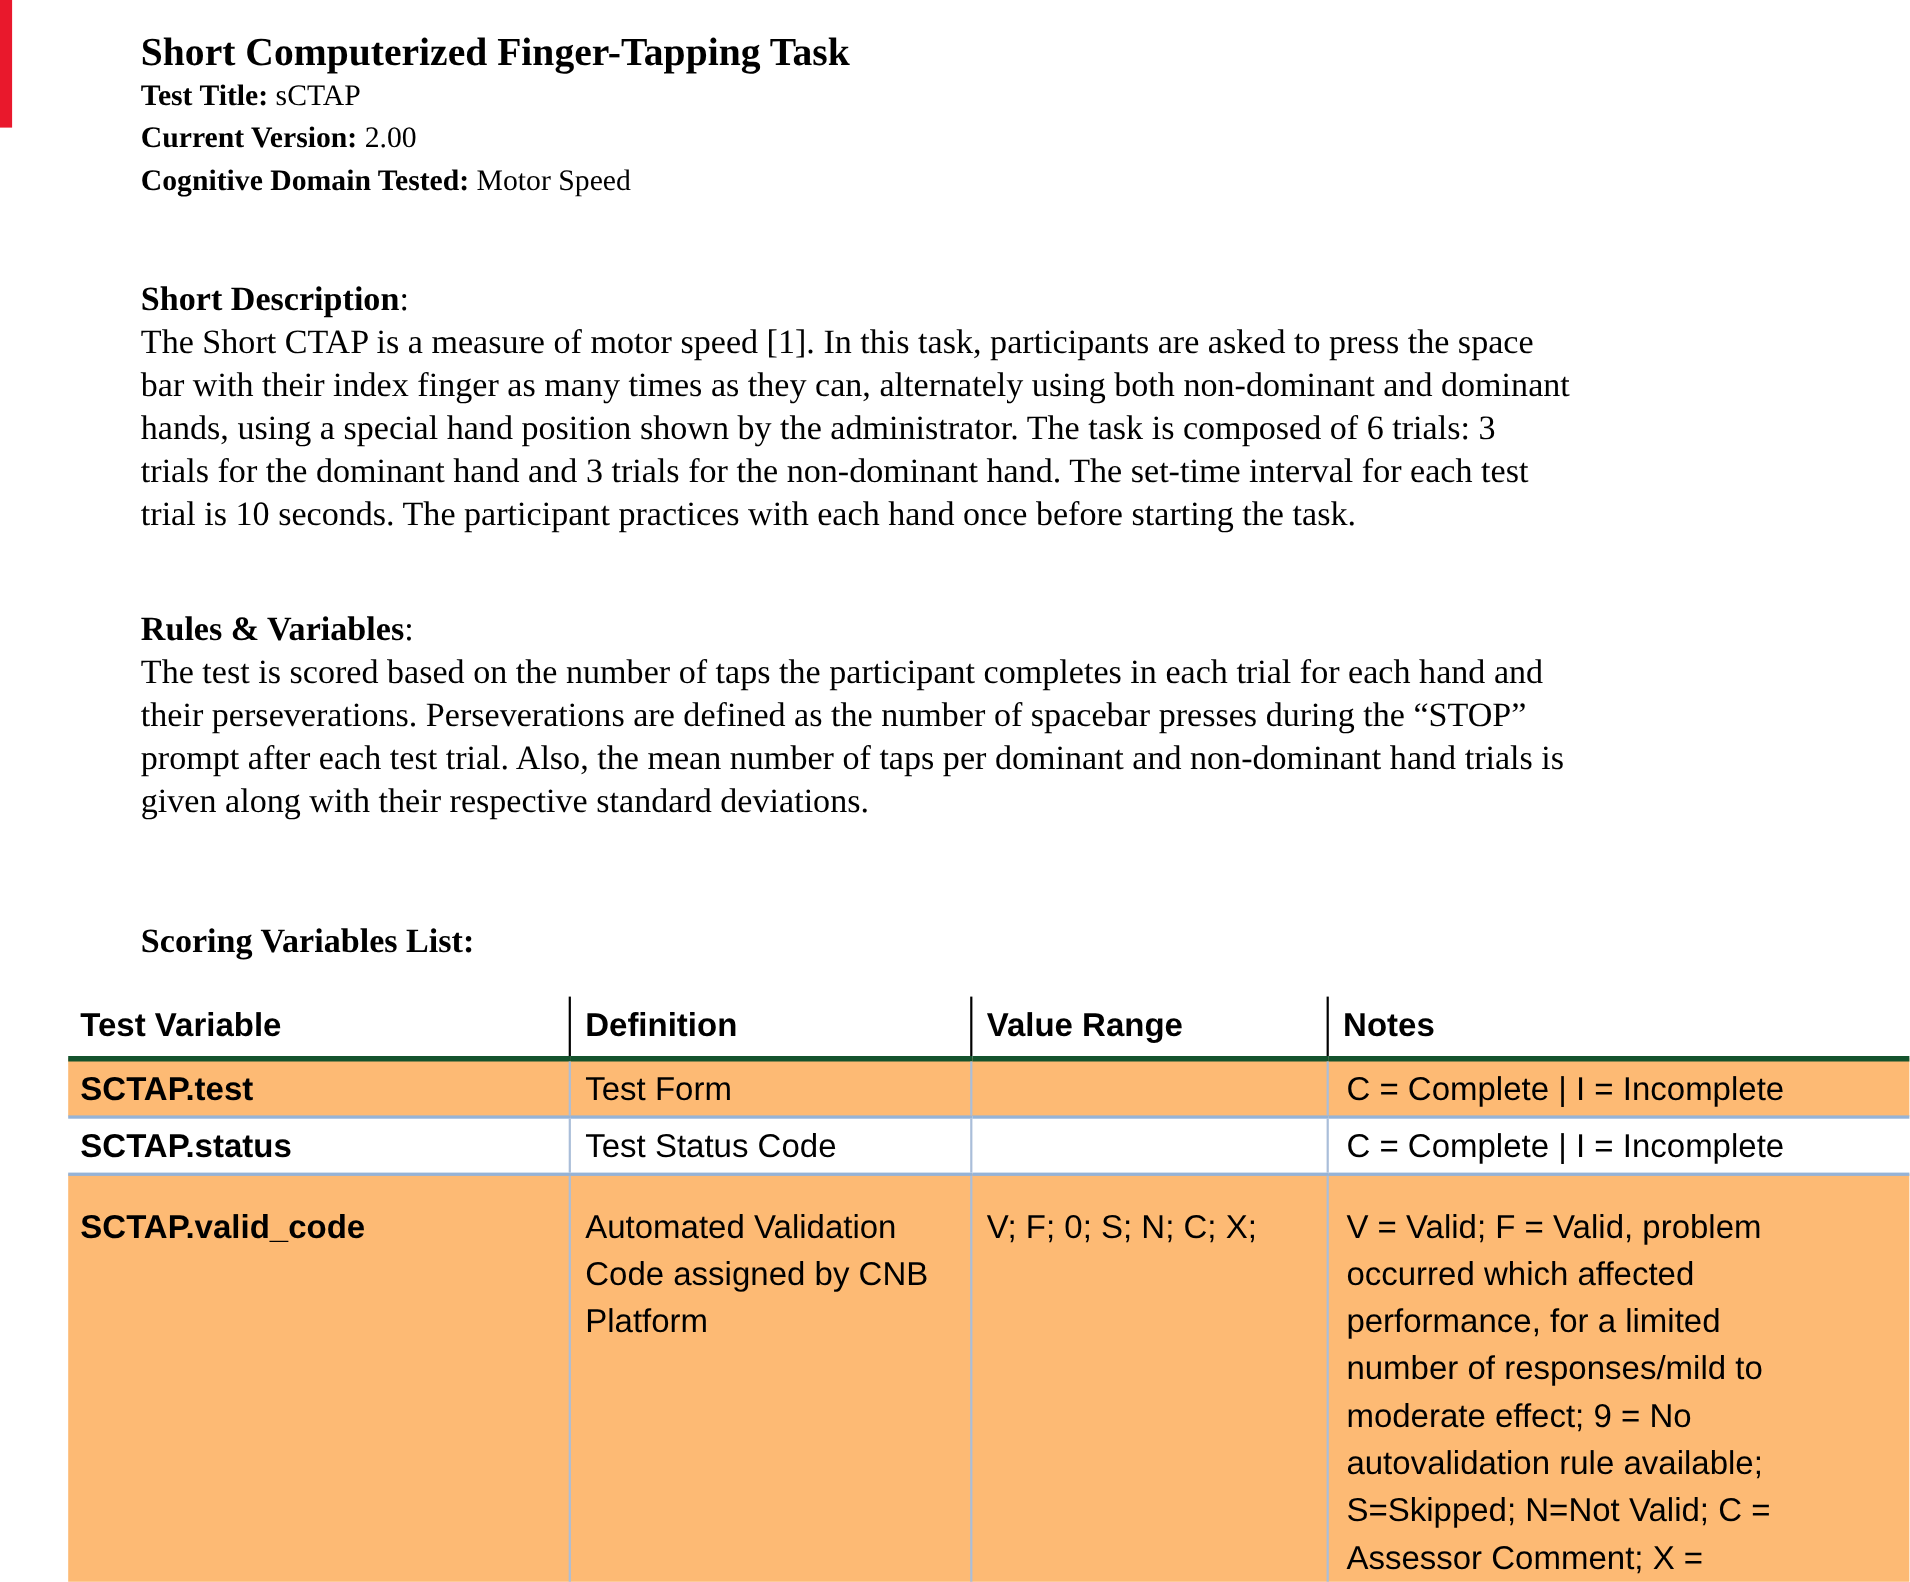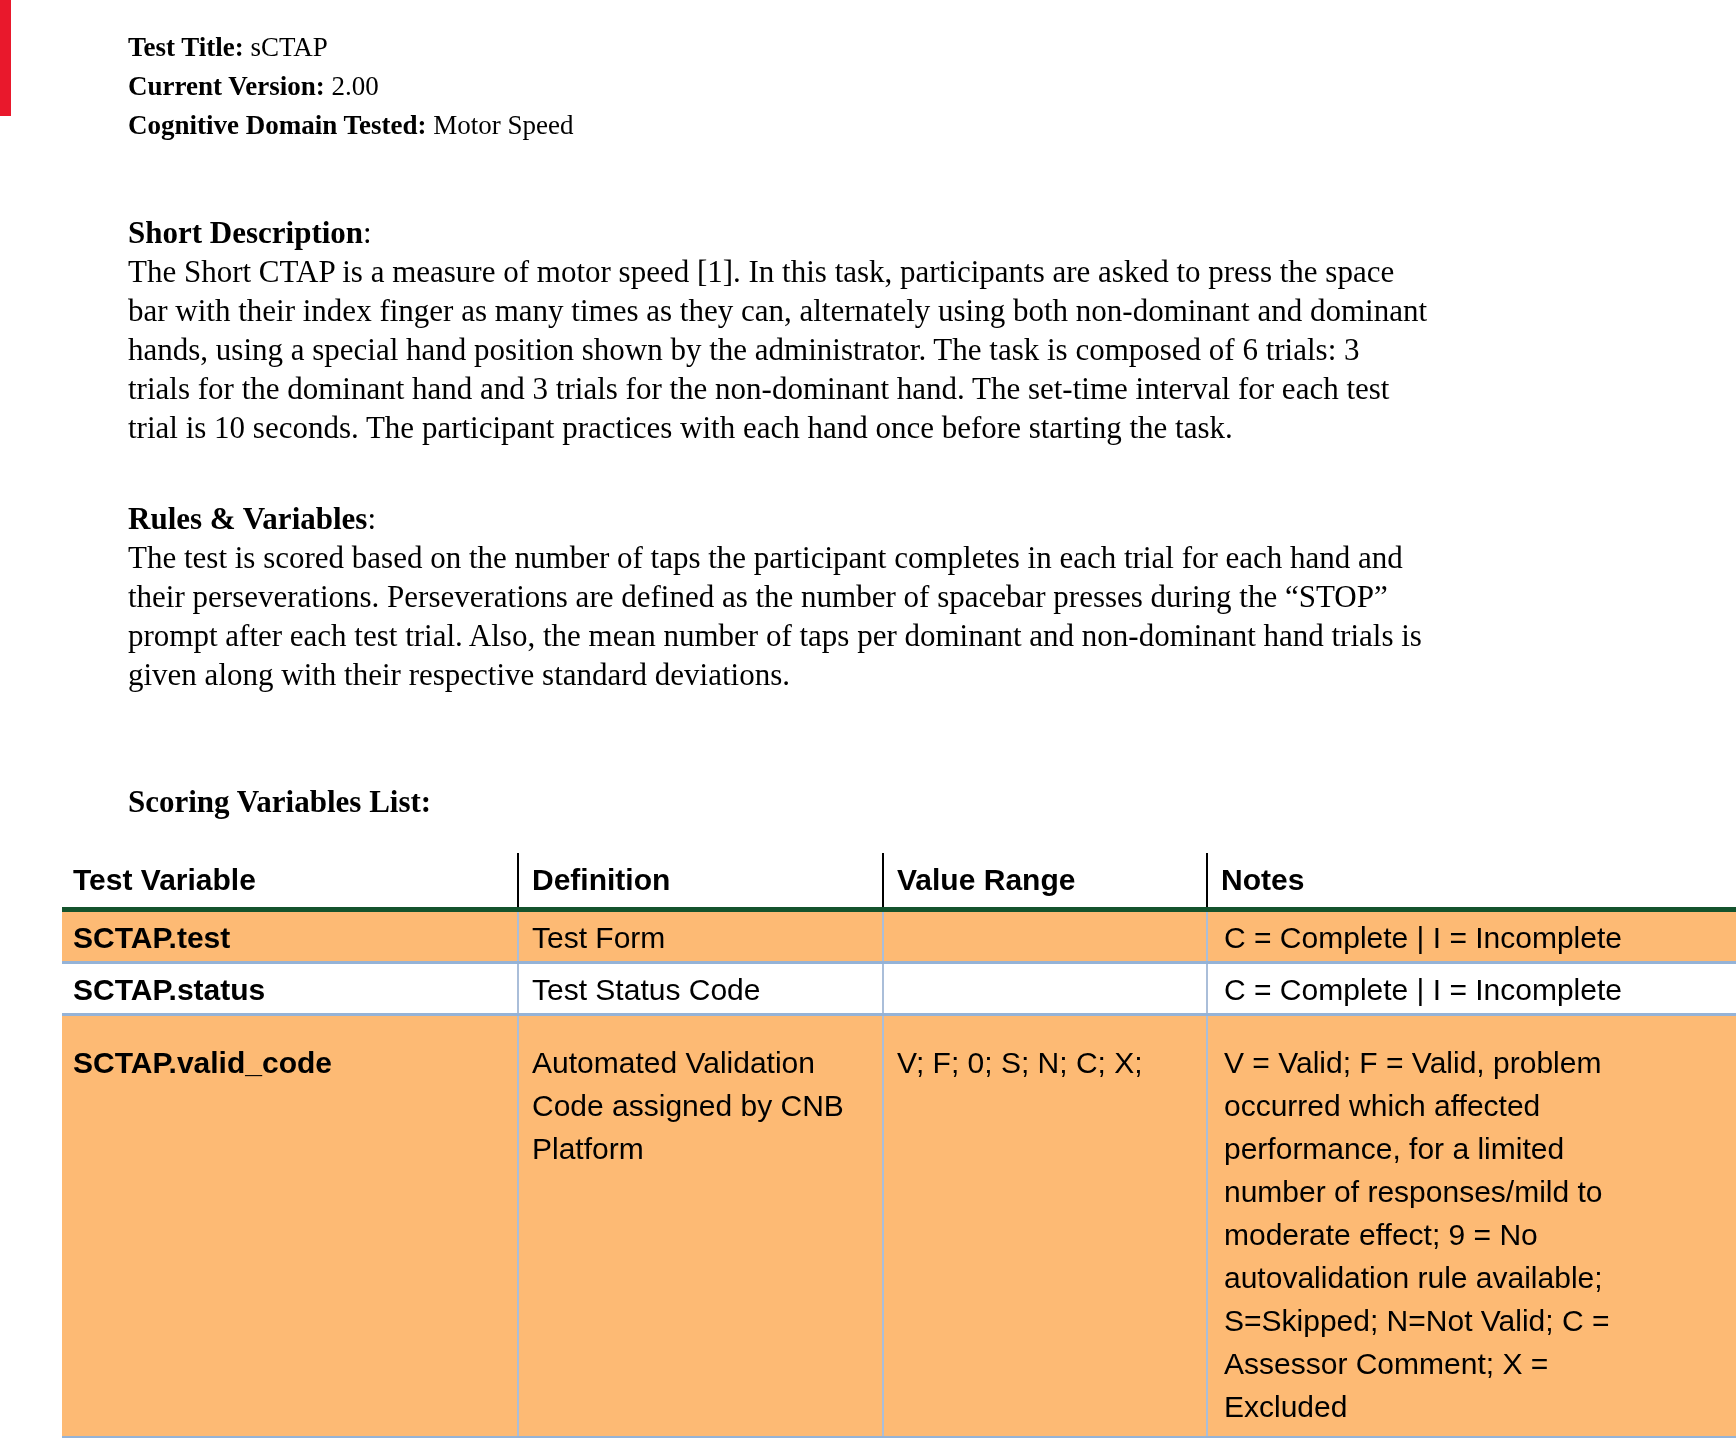--- a/index.html
+++ b/index.html
@@ -17,21 +17,21 @@
     background:#e9182c;
   }
   .content { padding:28px 0 0 128px; }
   .doc-title {
     font-size:36px; font-weight:bold; line-height:39px;
     font-family:"Liberation Serif", serif;
   }
   .meta-line { font-size:27px; line-height:39px;font-family:Liberation Serif, serif; }
   .meta-line b { font-weight:bold; }
   .section-heading { font-size:31px; line-height:39px; margin-top:68px; }
-  .section-heading.second { margin-top:52px; }
+  .section-heading.second { margin-top:66px; }
   .section-heading b { font-weight:bold; }
   .para {
     font-size:31px; line-height:39px;
     width:1420px;
     white-space:pre-line;
   }
   .table-heading {
     font-size:31px; font-weight:bold; line-height:39px; margin-top:88px;
   }
   table.vars {
@@ -69,20 +69,21 @@
   table.vars td.var-name { font-weight:bold; }
   table.vars tr.partial td { height:30px; border-bottom:none; }
 </style>
 </head>
 <body>
 
 <div class="red-marker"></div>
 
 <div class="content">
 
+  <div class="doc-title">Short Computerized Finger-Tapping Task</div>
 
   <div class="meta-line">
     <b>Test Title:</b><span> sCTAP</span>
   </div>
   <div class="meta-line">
     <b>Current Version:</b><span> 2.00</span>
   </div>
   <div class="meta-line">
     <b>Cognitive Domain Tested:</b><span> Motor Speed</span>
   </div>

